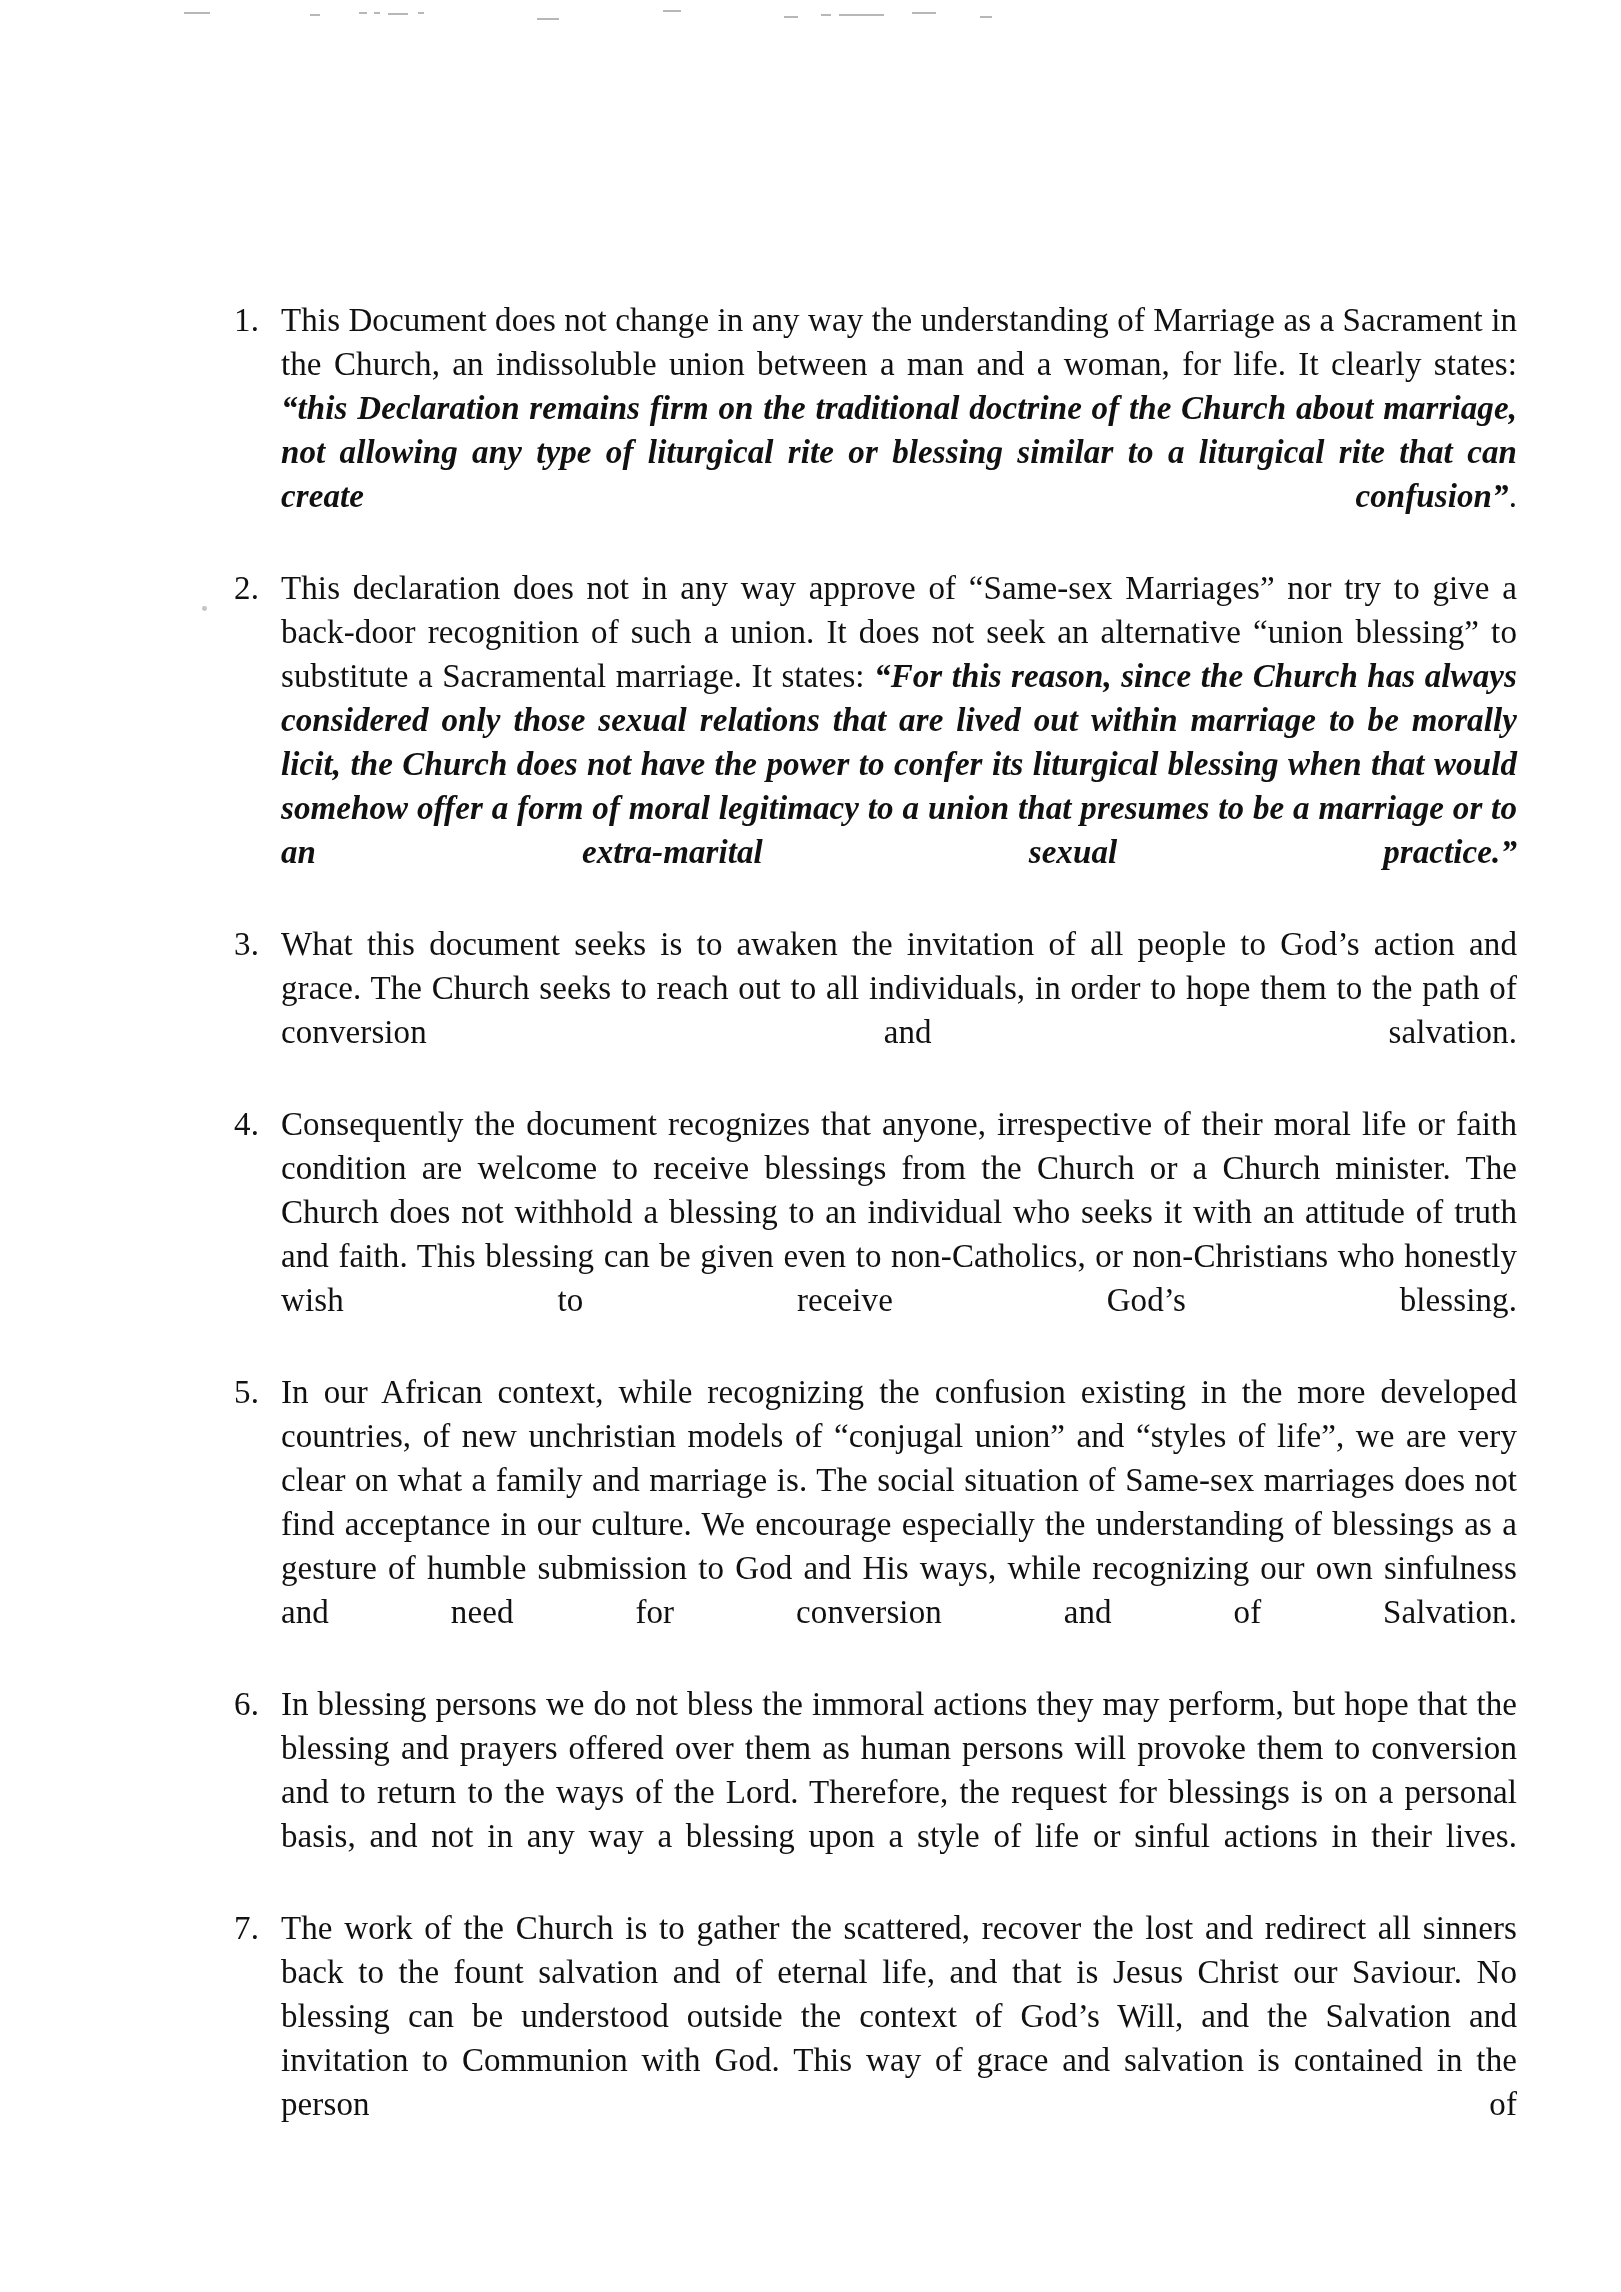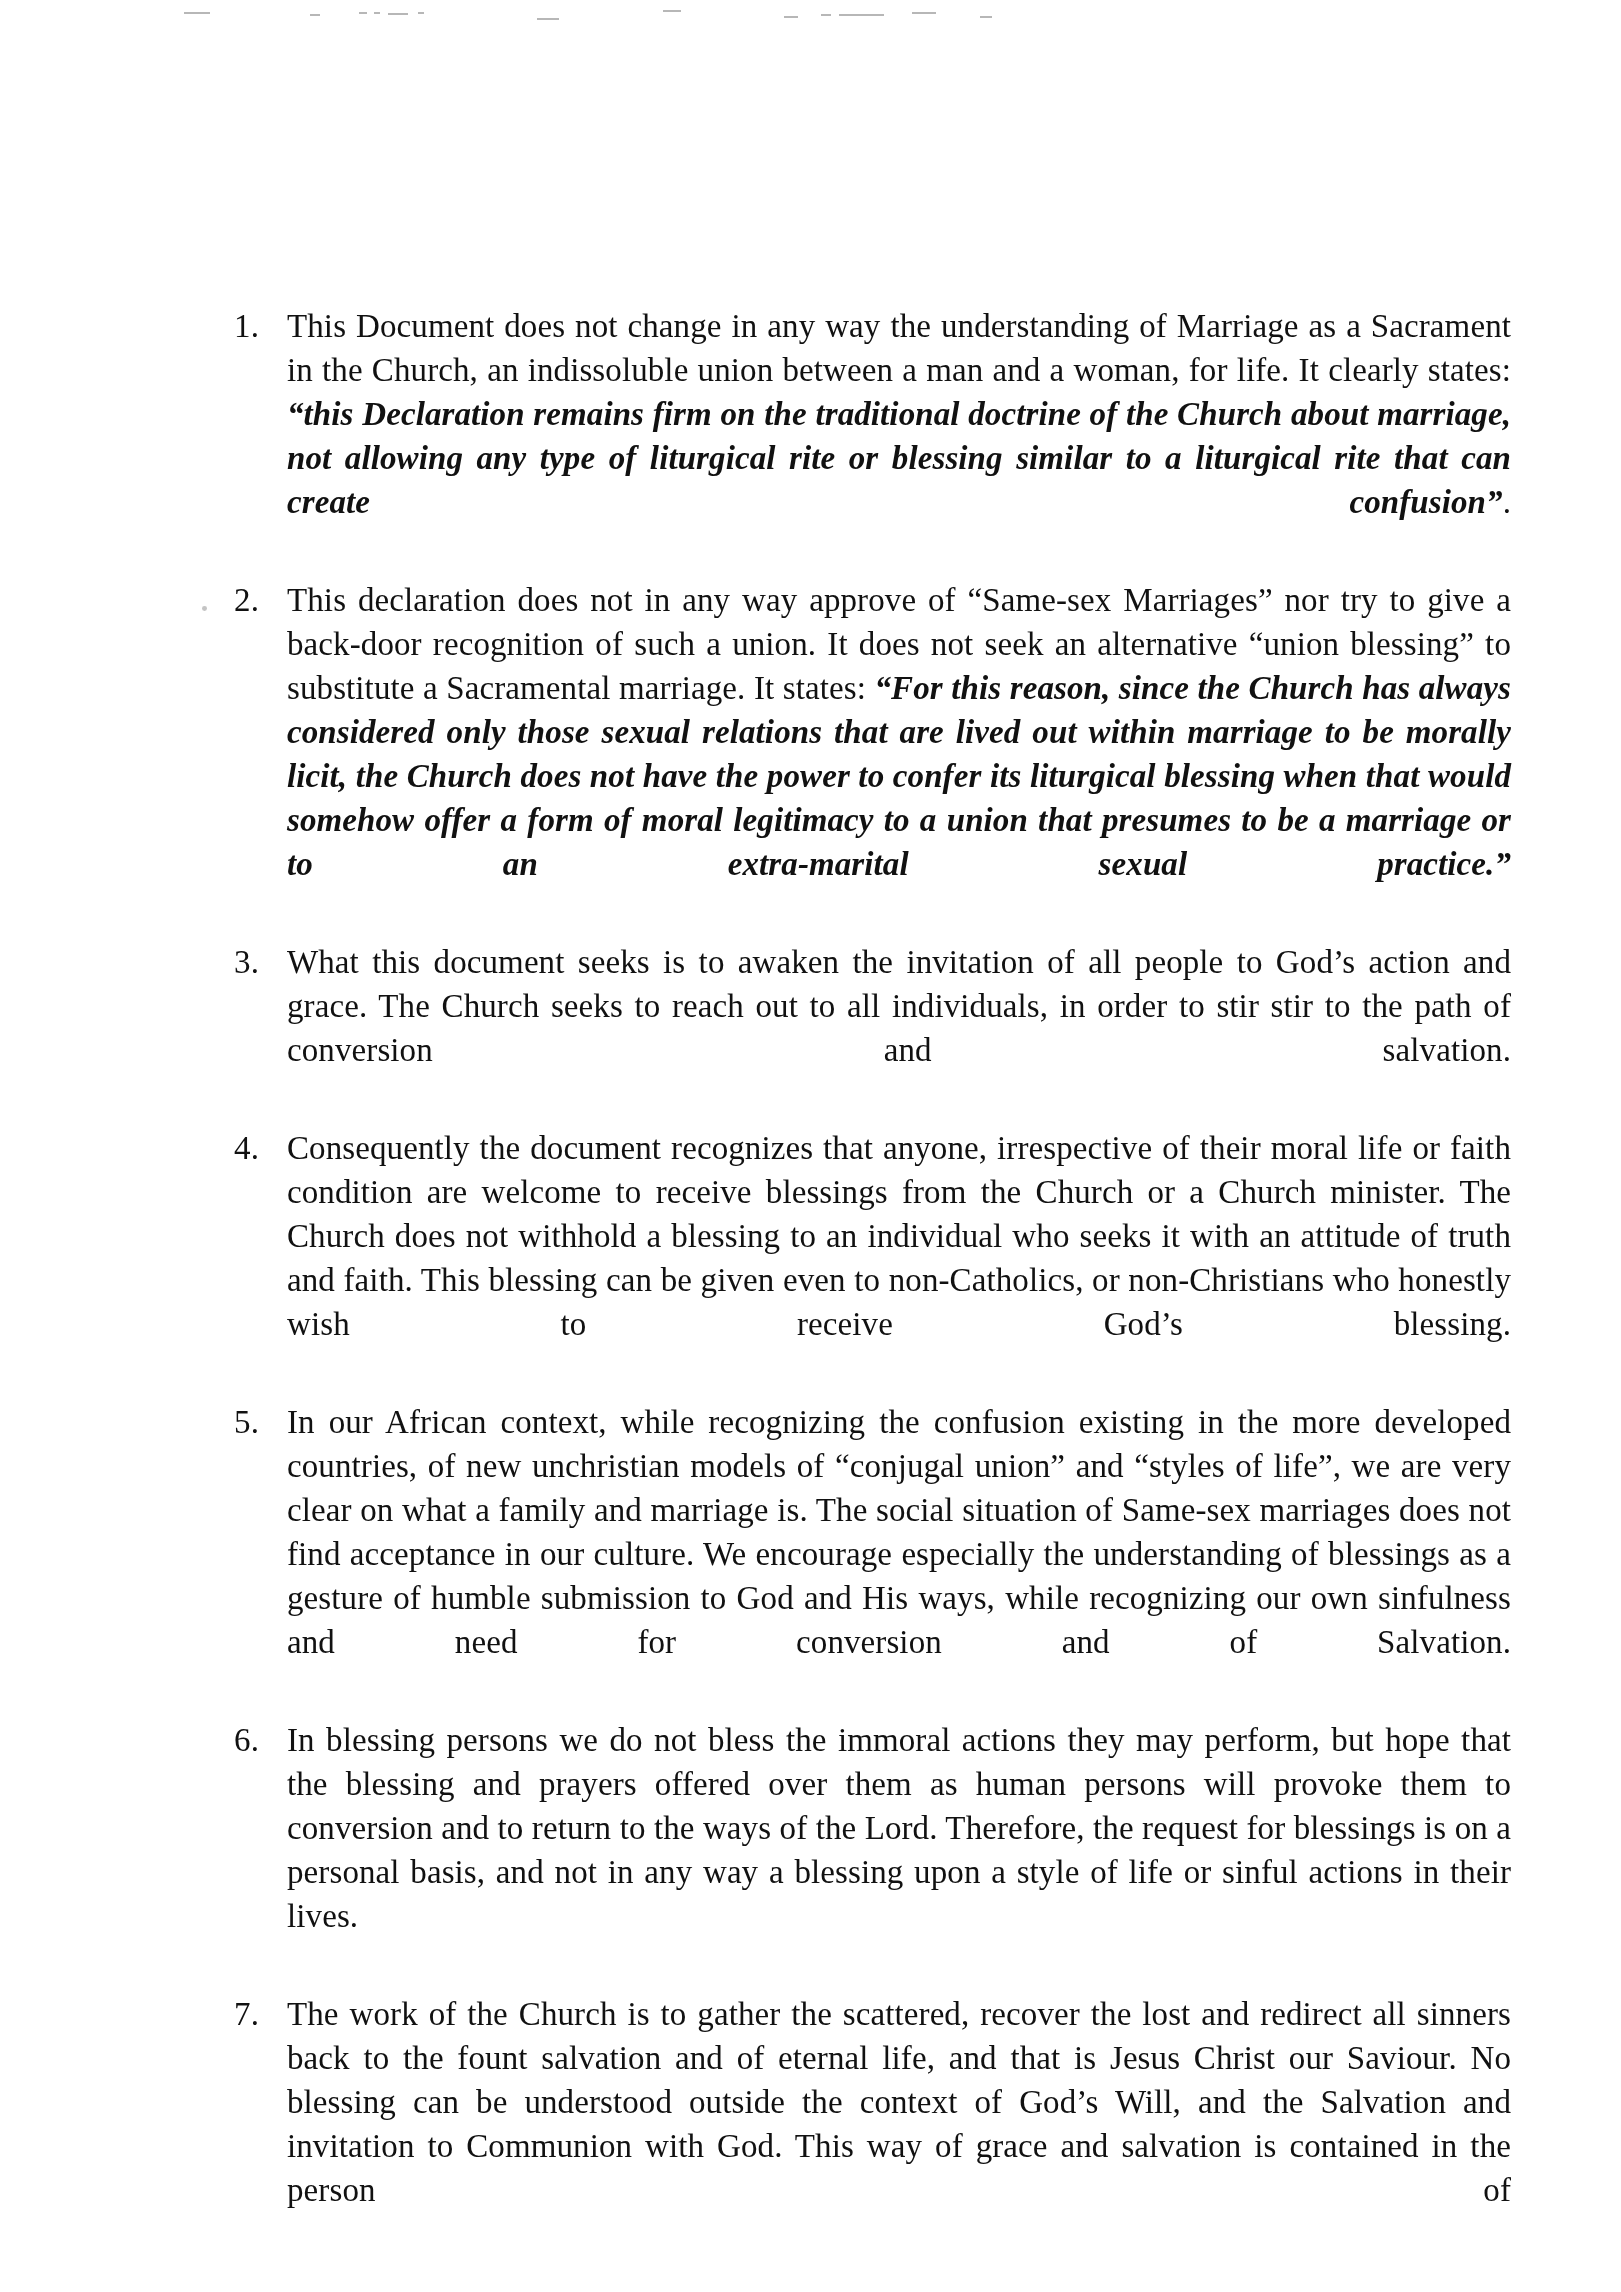--- a/index.html
+++ b/index.html
@@ -70,21 +70,21 @@
   ol.list > li .marker {
     position: absolute;
     left: 0;
     top: 0;
     width: 51px;
     text-align: right;
     font-size: 33px;
     line-height: 44px;
   }
   .para {
-    margin: 10px;
+    margin: 4px;
     text-align: justify;
     text-justify: inter-word;
     font-family: Liberation Serif, serif;
   }
   
   .para::after {
     content: "";
     display: inline-block;
     width: 100%;
   }
@@ -123,21 +123,21 @@
         <p class="para"><span>This Document does not change in any way the understanding of Marriage as a Sacrament in the Church, an indissoluble union between a man and a woman, for life. It clearly states: </span><span class="q">“this Declaration remains firm on the traditional doctrine of the Church about marriage, not allowing any type of liturgical rite or blessing similar to a liturgical rite that can create confusion”</span><span>.</span></p>
       </li>
 
       <li>
         <span class="marker">2.</span>
         <p class="para"><span>This declaration does not in any way approve of “Same-sex Marriages” nor try to give a back-door recognition of such a union. It does not seek an alternative “union blessing” to substitute a Sacramental marriage. It states: </span><span class="q">“For this reason, since the Church has always considered only those sexual relations that are lived out within marriage to be morally licit, the Church does not have the power to confer its liturgical blessing when that would somehow offer a form of moral legitimacy to a union that presumes to be a marriage or to an extra-marital sexual practice.”</span></p>
       </li>
 
       <li>
         <span class="marker">3.</span>
-        <p class="para">What this document seeks is to awaken the invitation of all people to God’s action and grace. The Church seeks to reach out to all individuals, in order to stir stir to the path of conversion and salvation.</p>
+        <p class="para">What this document seeks is to awaken the invitation of all people to God’s action and grace. The Church seeks to reach out to all individuals, in order to hope them to the path of conversion and salvation.</p>
       </li>
 
       <li>
         <span class="marker">4.</span>
         <p class="para">Consequently the document recognizes that anyone, irrespective of their moral life or faith condition are welcome to receive blessings from the Church or a Church minister. The Church does not withhold a blessing to an individual who seeks it with an attitude of truth and faith. This blessing can be given even to non-Catholics, or non-Christians who honestly wish to receive God’s blessing.</p>
       </li>
 
       <li>
         <span class="marker">5.</span>
         <p class="para">In our African context, while recognizing the confusion existing in the more developed countries, of new unchristian models of “conjugal union” and “styles of life”, we are very clear on what a family and marriage is. The social situation of Same-sex marriages does not find acceptance in our culture. We encourage especially the understanding of blessings as a gesture of humble submission to God and His ways, while recognizing our own sinfulness and need for conversion and of Salvation.</p>

